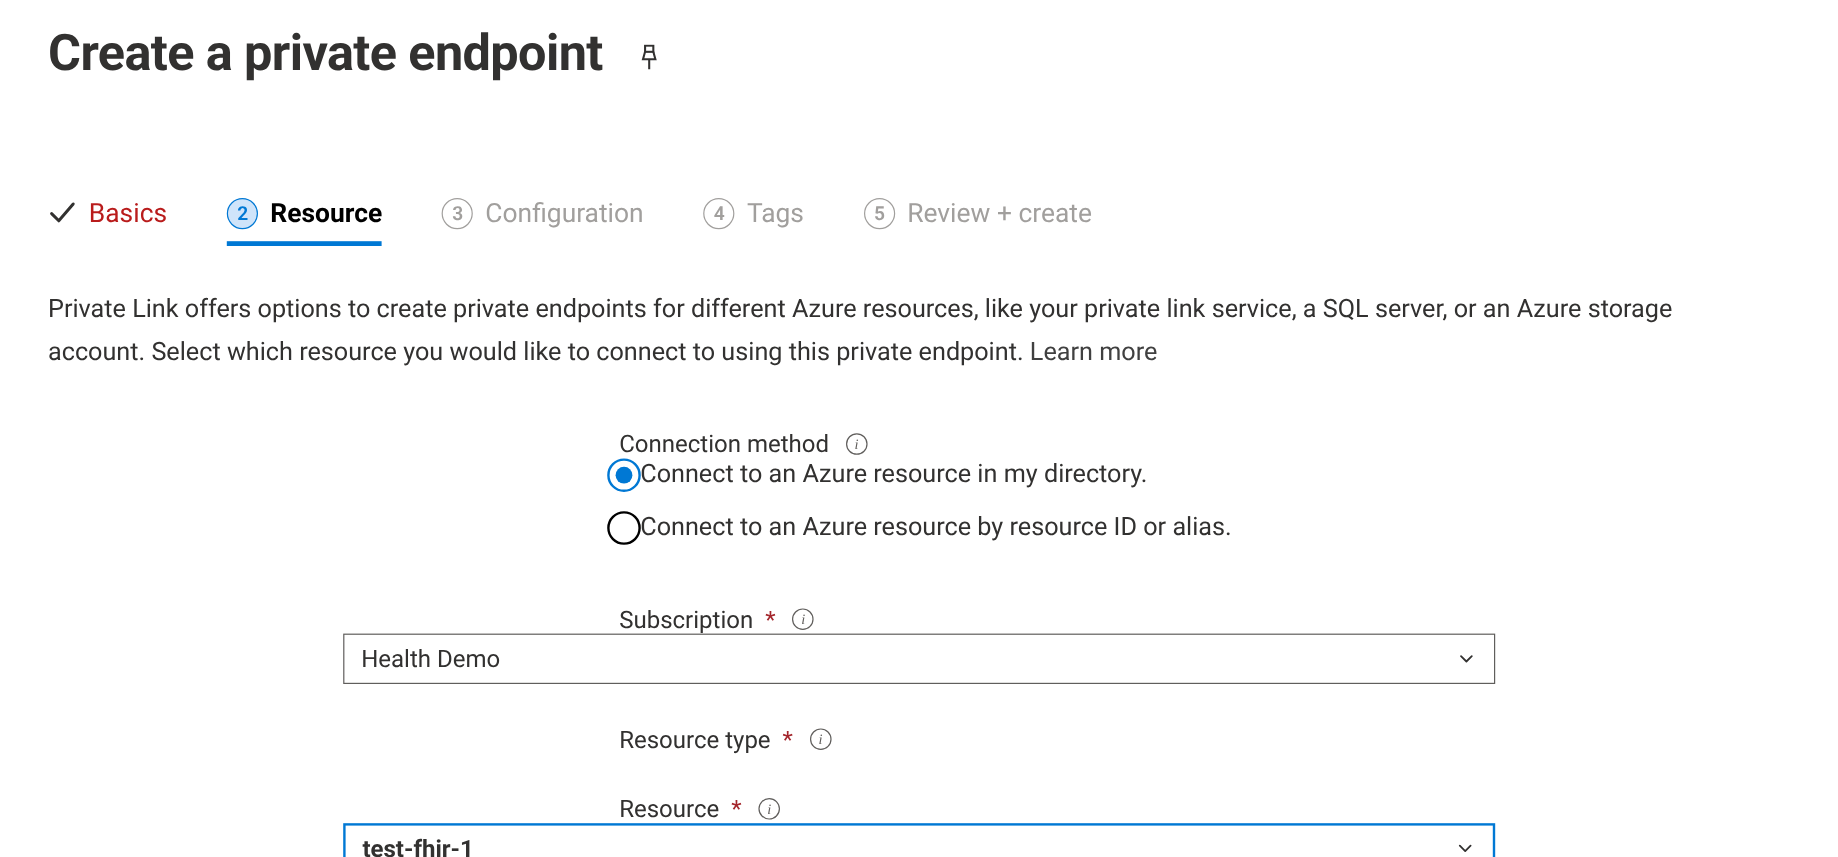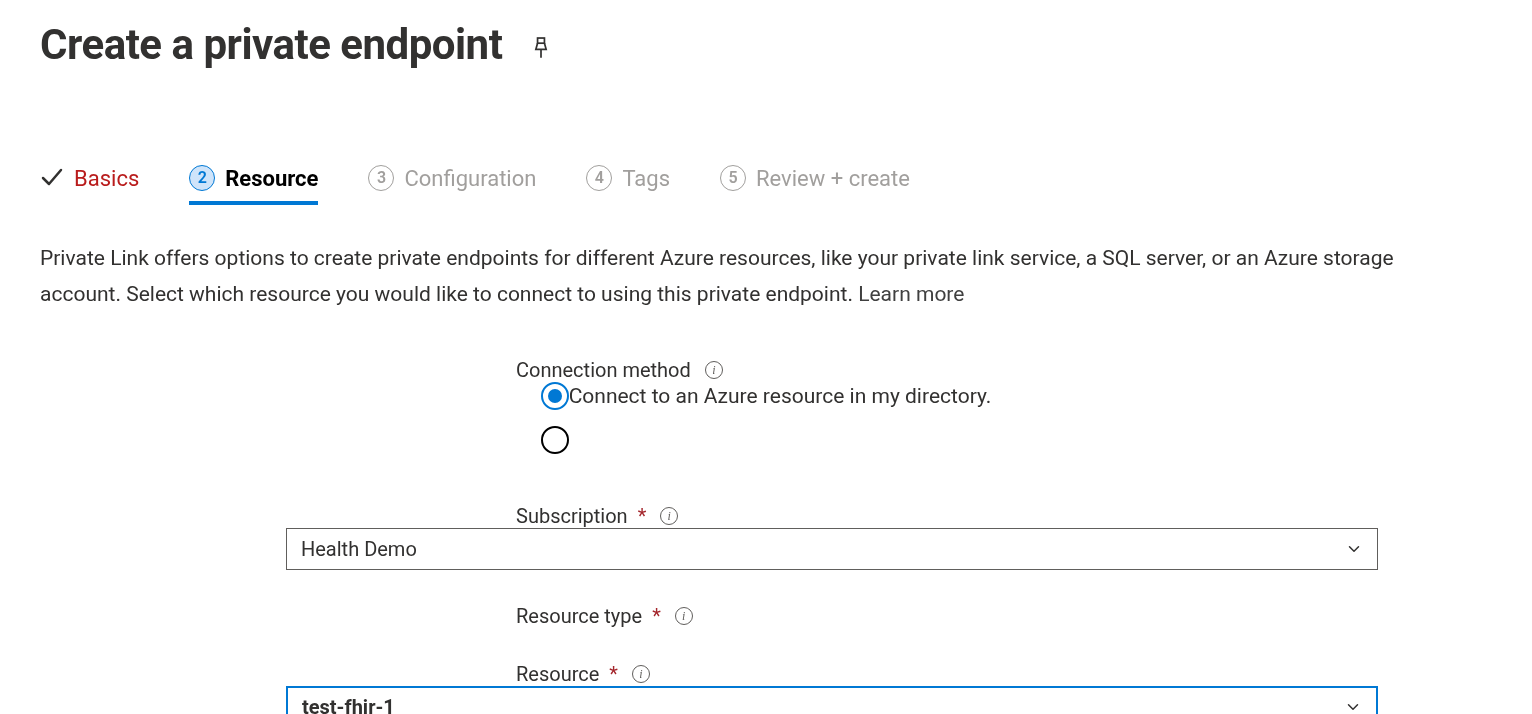--- a/index.html
+++ b/index.html
@@ -177,21 +177,21 @@
     display: flex;
     align-items: center;
     justify-content: space-between;
     border: 1.5px solid #605e5c;
     padding: 6px 14px;
     height: 42px;
     box-sizing: border-box;
     font-size: 20px;
     cursor: pointer;
     background: #fff;
-    width: 1092px;
+    width: 960px;
   }
   .select.purple { border-color: #6b2fa0; }
   .select.blue { border-color: #0078d4; border-width: 2.5px; font-weight: bold; }
   .chevron {
     width: 18px;
     height: 18px;
     flex-shrink: 0;
   }
 </style>
 </head>
@@ -246,20 +246,21 @@
         <span>Connection method</span>
         <span class="info-icon">i</span>
       </div>
       <div class="field-control">
         <div class="radio-row">
           <span class="radio checked"></span>
           <span class="radio-label">Connect to an Azure resource in my directory.</span>
         </div>
         <div class="radio-row">
           <span class="radio"></span>
+          <span class="radio-label">Connect to an Azure resource by resource ID or alias.</span>
         </div>
       </div>
     </div>
 
     <div class="form-row">
       <div class="field-label">
         <span>Subscription</span>
         <span class="req">*</span>
         <span class="info-icon">i</span>
       </div>

